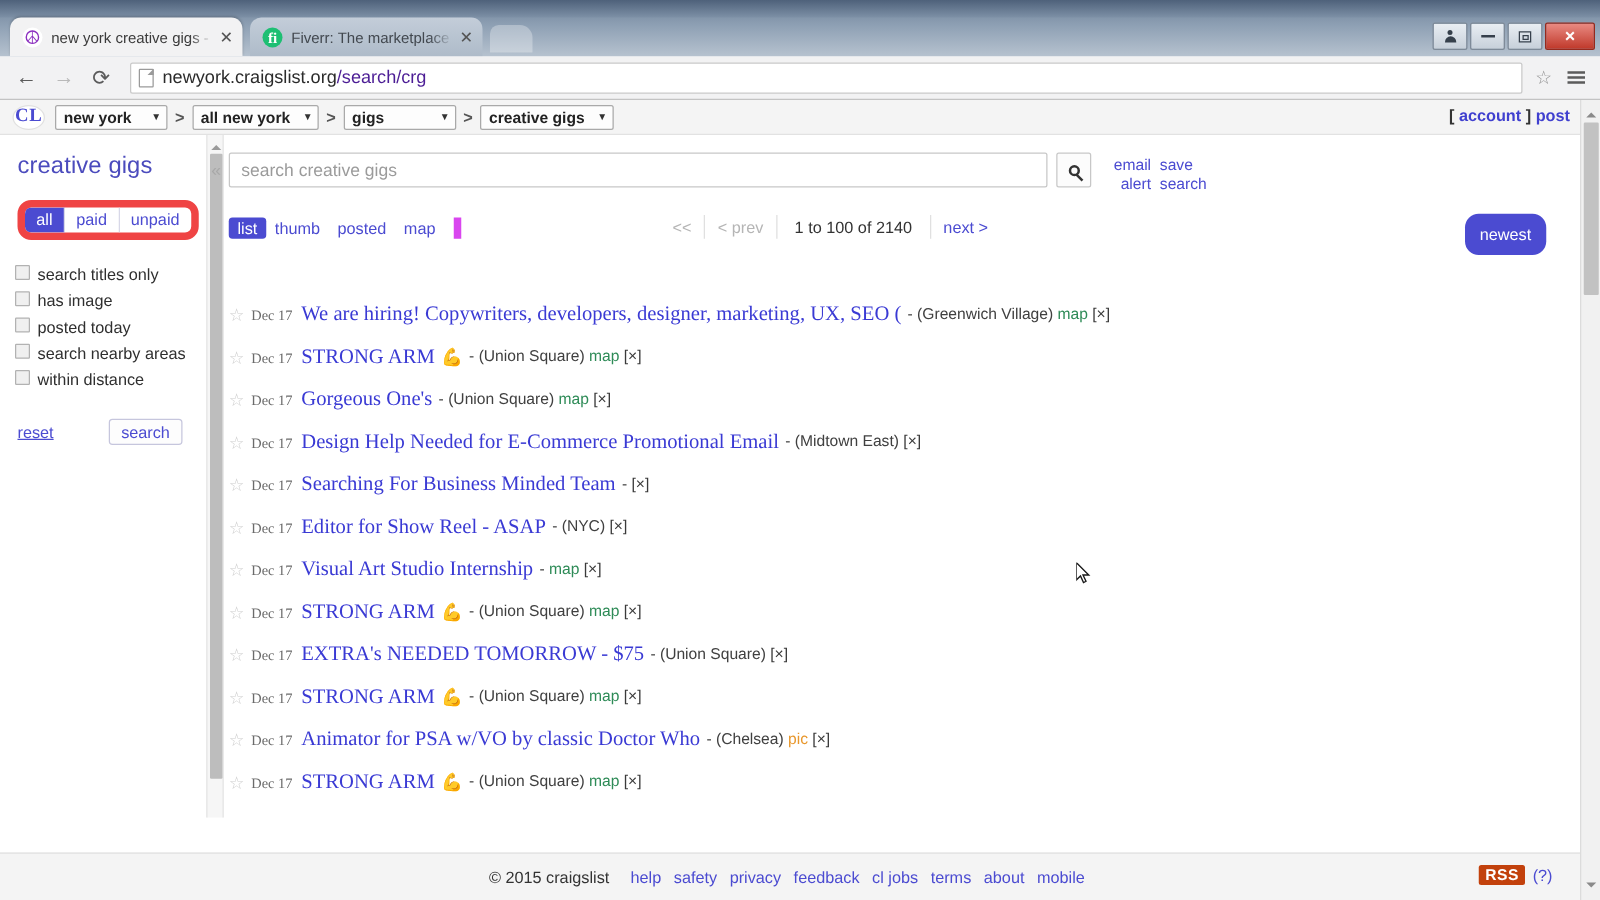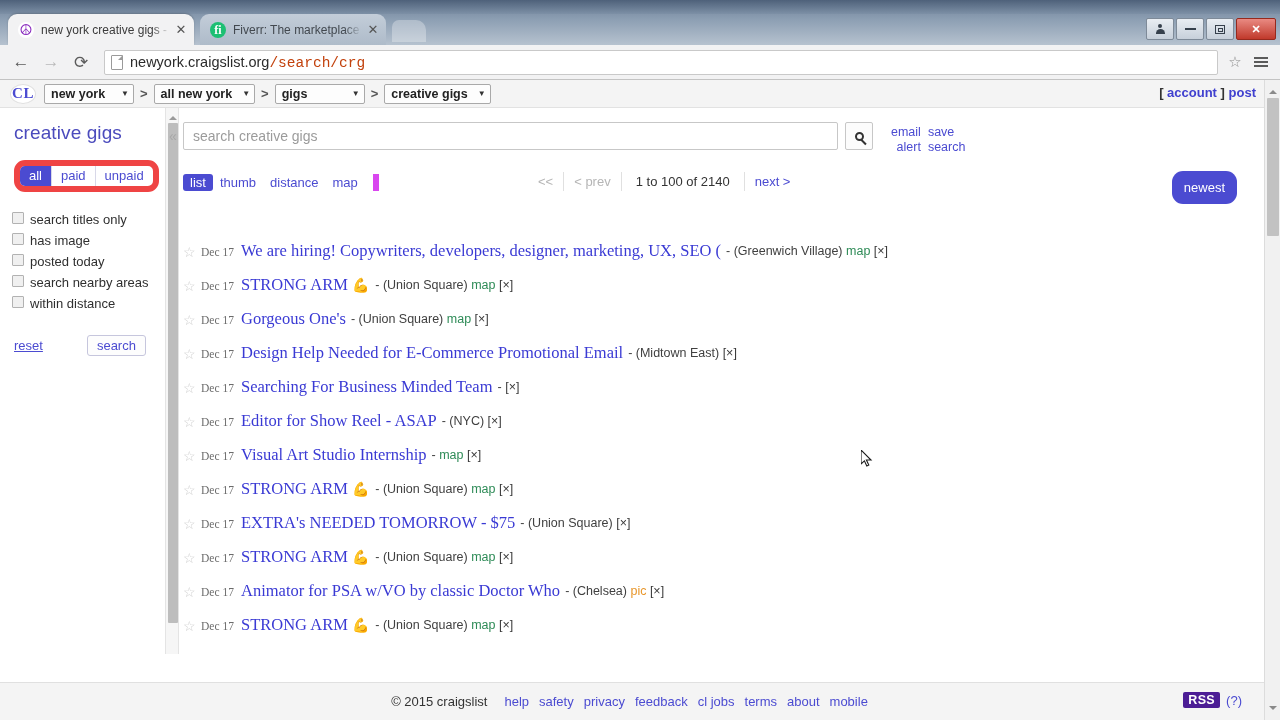--- a/index.html
+++ b/index.html
@@ -140,21 +140,21 @@
     width: 12px; height: 15px; flex: 0 0 12px; margin-right: 7px;
     border: 1px solid #9a9a9a; background: #fff; position: relative;
     border-radius: 1px;
   }
   .page-icon:after {
     content:""; position:absolute; right:-1px; top:-1px;
     border-width: 0 0 5px 5px; border-style: solid;
     border-color: transparent transparent #9a9a9a transparent;
   }
   .url { font-size: 14.5px; color: #2b2b2b; white-space: nowrap; }
-  .url .dim { color: #c2410c; font-family: Liberation Mono, monospace; }
+  .url .dim { color: #4c1d95; }
   .star-btn { width: 22px; text-align: center; color: #8e8e8e; font-size: 15px; }
   .menu-btn {
     width: 22px; margin-left: 4px; display:flex; flex-direction: column;
     justify-content: center; align-items: center; gap: 2px;
   }
   .menu-btn i { display:block; width: 14px; height: 2px; background: #5b5b5b; }
 
   
   .viewport {
     position: relative;
@@ -345,21 +345,21 @@
     background: #f4f4f4; border-top: 1px solid #e0e0e0;
     display: flex; align-items: center; justify-content: center;
     font-size: 13px; color: #333;
   }
   .cl-footer .copy { margin-right: 12px; }
   .cl-footer a { color: #4b4bd1; margin: 0 5px; text-decoration: none; }
   .footer-right {
     position: absolute; right: 22px; top: 9px; display: flex; align-items: center;
   }
   .rss {
-    background: #4c1d95; color: #fff; font-weight: bold; font-size: 12.5px;
+    background: #c2410c; color: #fff; font-weight: bold; font-size: 12.5px;
     padding: 1px 5px; border-radius: 2px; letter-spacing: .4px;
   }
   .qmark { color: #4b4bd1; font-size: 13px; margin-left: 6px; }
 
   
   .page-scroll {
     position: absolute; right: 0; top: 0; width: 16px; height: 640px;
     background: #f1f1f1; border-left: 1px solid #dcdcdc;
   }
   .page-scroll .pthumb {
@@ -528,21 +528,21 @@
             <a href="#" style="color:#4b4bd1;text-decoration:none">save</a>
             <a href="#" style="color:#4b4bd1;text-decoration:none;text-align:right">alert</a>
             <a href="#" style="color:#4b4bd1;text-decoration:none">search</a>
           </div>
         </div>
 
         <div class="controls-row">
           <div class="viewtabs">
             <span class="vt active">list</span>
             <span class="vt">thumb</span>
-            <span class="vt">distance</span>
+            <span class="vt">posted</span>
             <span class="vt">map</span>
           </div>
 
           <div class="paginator">
             <span class="pg disabled">&lt;&lt;</span>
             <span class="pg disabled">&lt; prev</span>
             <span class="pg count">1 to 100 of 2140</span>
             <span class="pg">next &gt;</span>
           </div>
 

